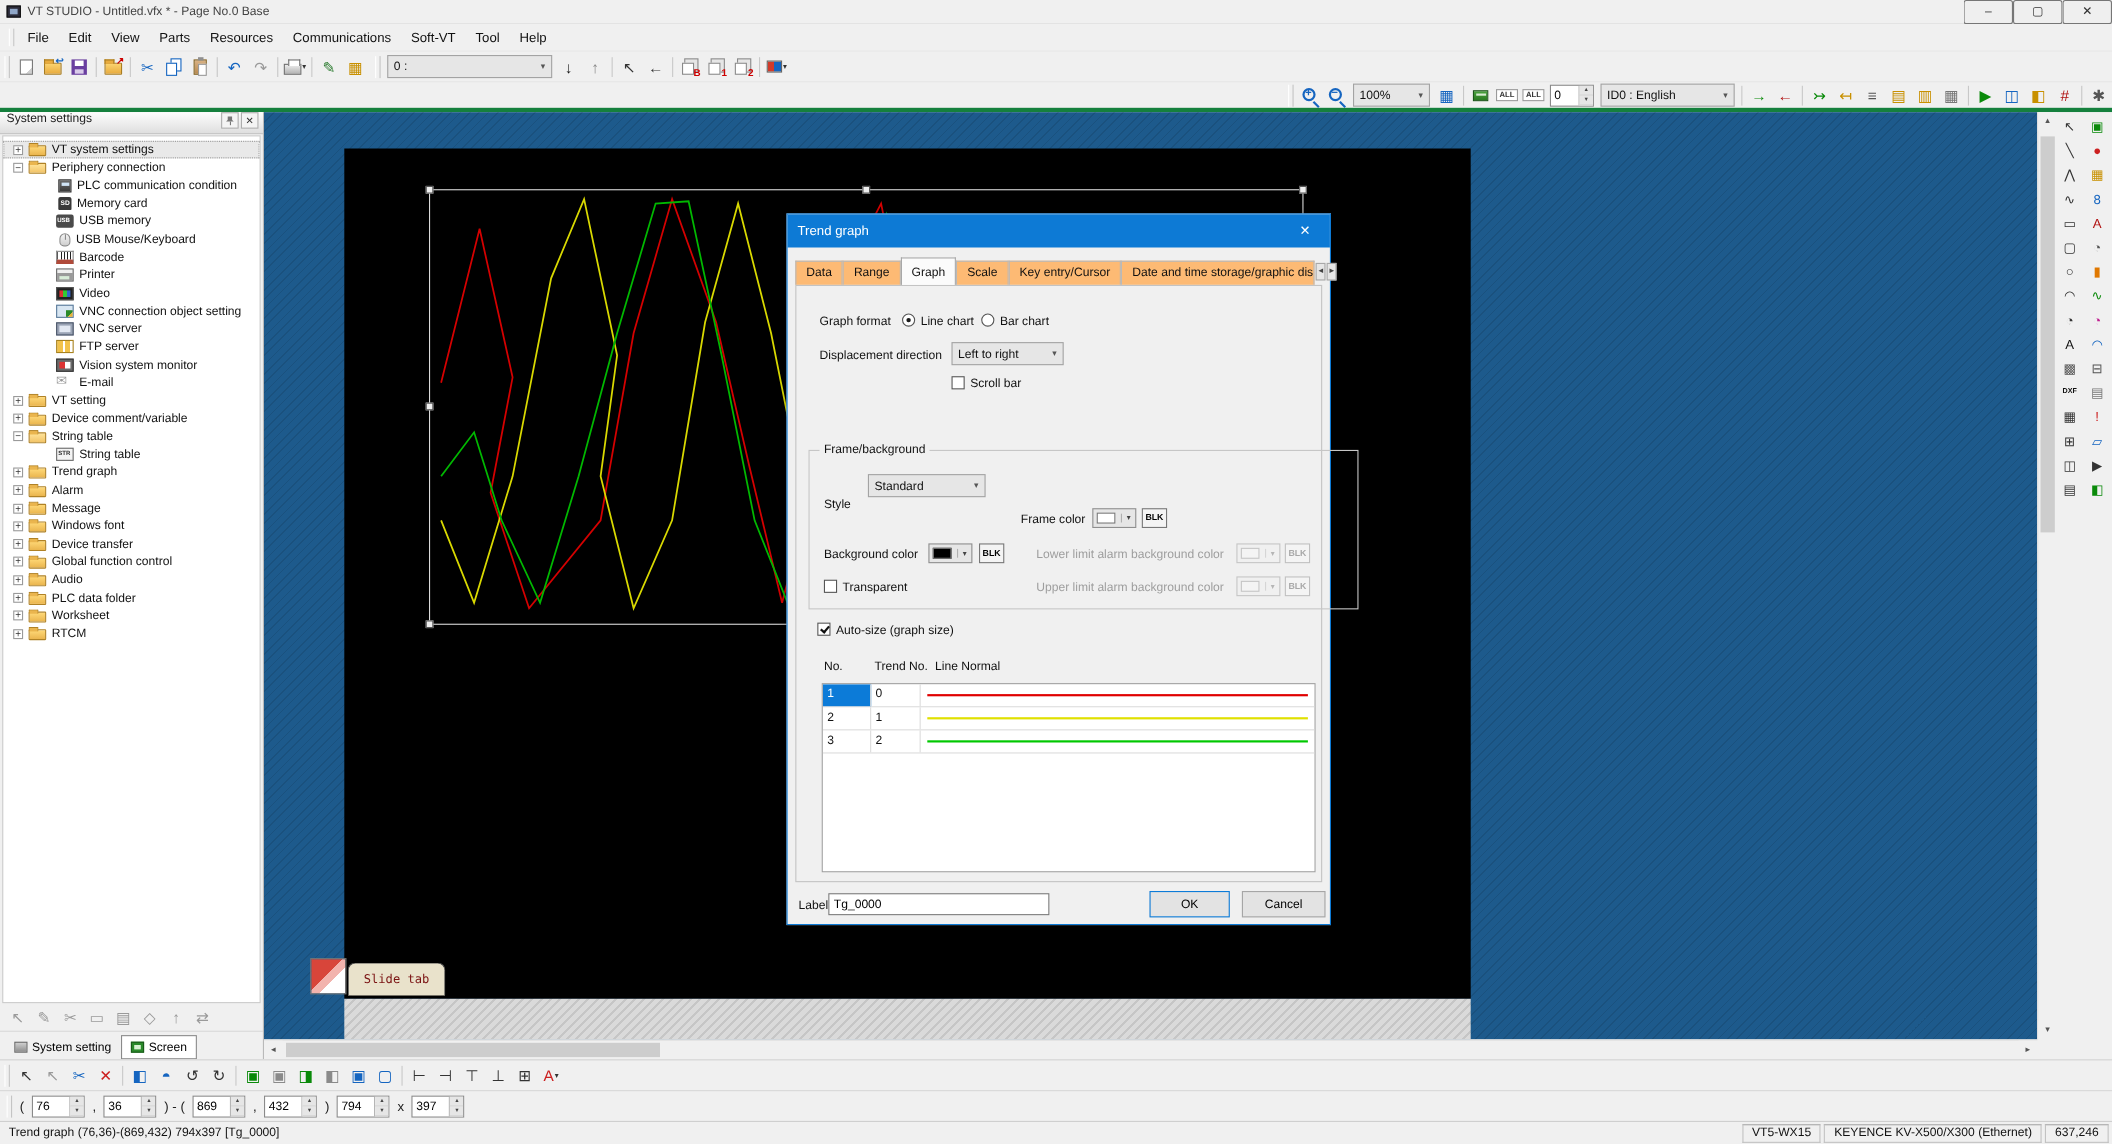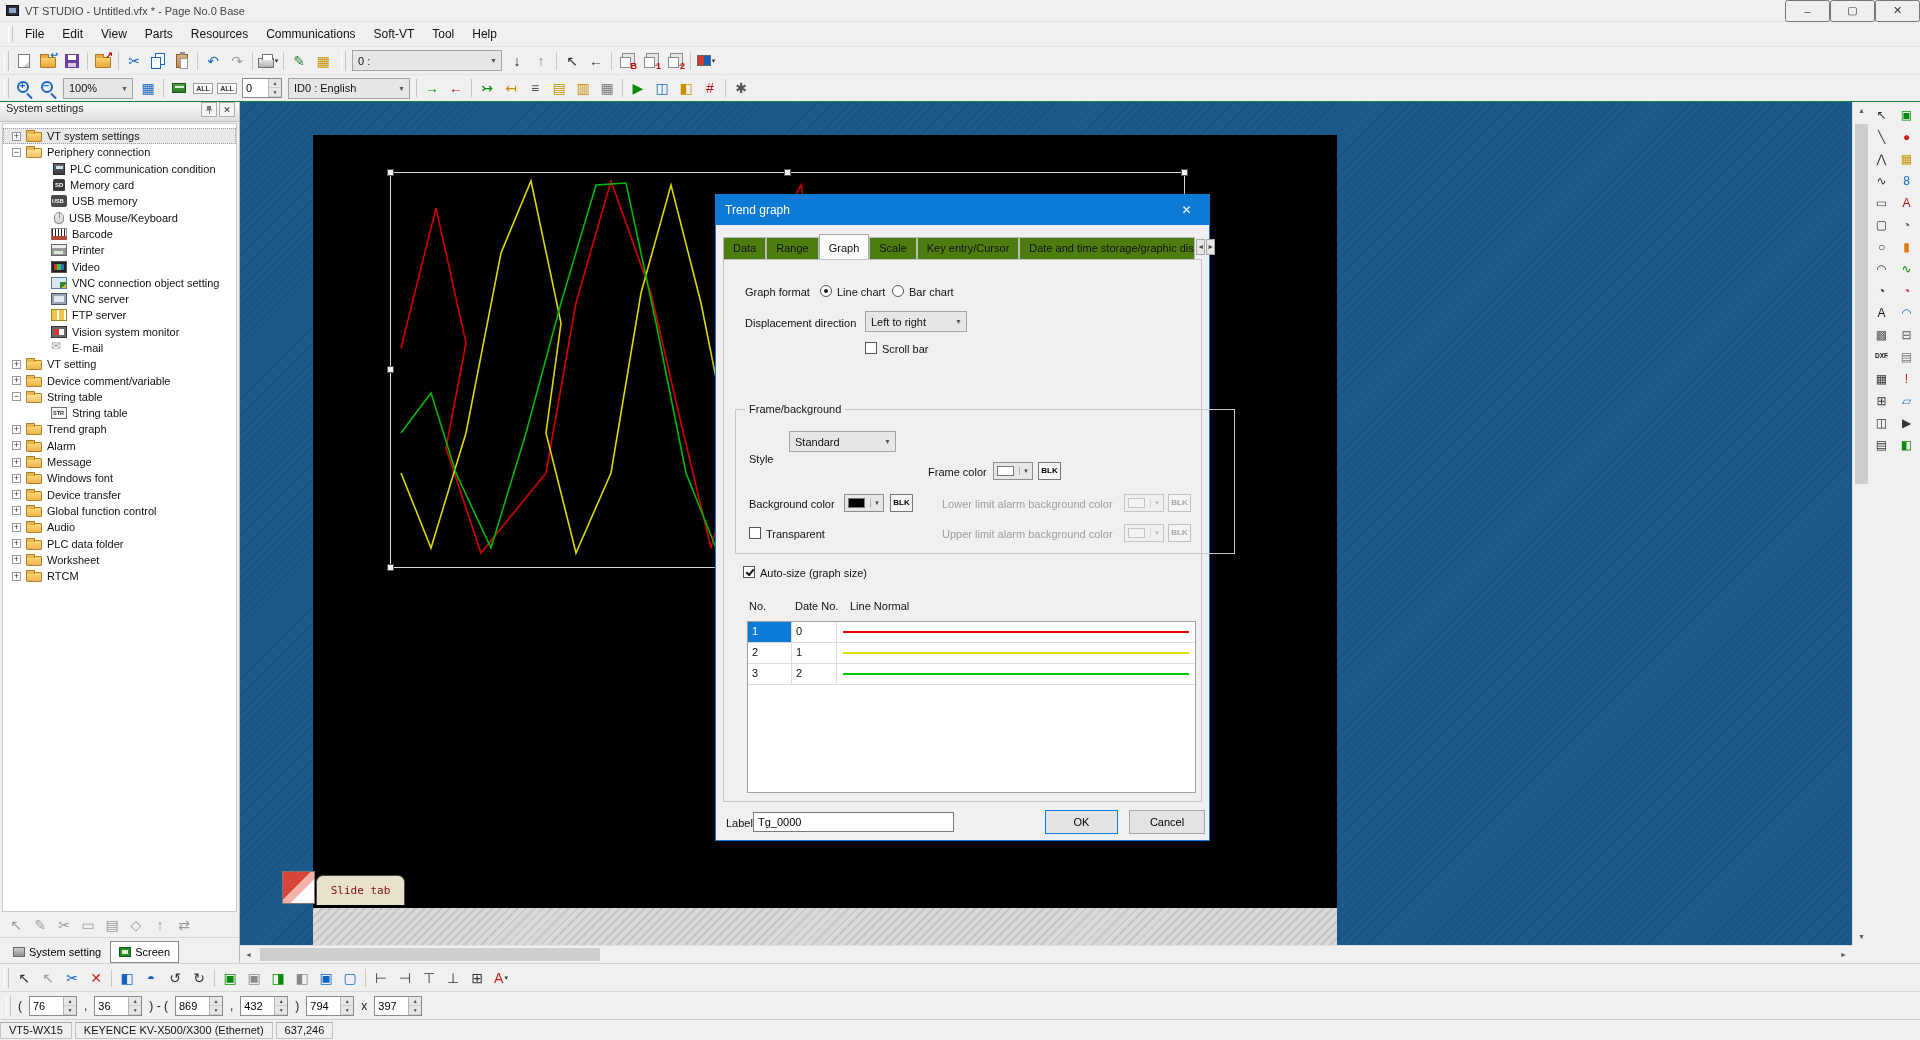--- a/index.html
+++ b/index.html
@@ -16,21 +16,21 @@
   .wbtn { width:45px; height:22px; display:flex; align-items:center; justify-content:center; font-size:11px; color:#333; }
 
   
   .menubar { left:0; top:22px; width:1920px; height:25px; background:#f0f0f0; display:flex; align-items:stretch; border-bottom:1px solid #e5e5e5; padding-left:8px; }
   .menu-item { padding:0 9px; display:flex; align-items:center; font-size:12px; color:#111; background:none; border:none; font-family:inherit; cursor:default; }
   .mgrip { width:5px; height:16px; margin:4px 3px 0 0; border-left:1px solid #fff; border-right:1px solid #c8c8c8; }
 
   
   .tbar { left:0; width:1920px; background:#f0f0f0; display:flex; align-items:center; padding-left:4px; }
   .tb1 { top:47px; height:28px; border-bottom:1px solid #e3e3e3; }
-  .tb2 { top:75px; height:27px; border-bottom:1px solid #15803d; }
+  .tb2 { top:75px; height:27px; border-bottom:4px solid #15803d;justify-content:flex-end; }
   .tbtn { width:24px; height:22px; background:none; border:1px solid transparent; display:flex; align-items:center; justify-content:center; position:relative; font-family:inherit; padding:0; }
   .tbtn .g { font-size:14px; line-height:1; }
   .tbtn .g.lg { position:absolute; right:1px; bottom:0; font-size:9px; font-weight:bold; color:#c00; }
   .tbtn .g.txtg { font-size:7px; font-weight:bold; border:1px solid #9a9a9a; background:#fff; padding:1px 2px; color:#333; }
   .tbtn .dd { font-size:7px; color:#333; margin-left:1px; }
   .tbtn.sep { width:7px; height:20px; pointer-events:none; }
   .tbtn.sep::after { content:""; width:1px; height:18px; background:#c8c8c8; display:block; margin:auto; }
   .grip { width:5px; height:20px; margin-right:3px; border-left:1px solid #fff; border-right:1px solid #c4c4c4; }
   
   .ic { display:inline-block; position:relative; }
@@ -148,21 +148,21 @@
   .coordbar .sep-t { margin:0 4px; color:#222; }
   .statusbar { left:0; top:1019px; width:1920px; height:21px; background:#f0f0f0; border-top:1px solid #cfcfcf; display:flex; align-items:center; font-size:11px; }
   .status-msg { padding-left:8px; flex:1; color:#111; }
   .status-cell { border:1px solid #c2c2c2; border-top-color:#a8a8a8; height:17px; line-height:15px; padding:0 8px; margin-right:3px; background:#f0f0f0; white-space:nowrap; }
 
   
   .dialog { left:715px; top:194px; width:495px; height:647px; background:#f0f0f0; border:1px solid #0d7ad5; box-shadow:3px 3px 10px rgba(0,0,0,0.5); z-index:50; font-size:11px; }
   .dlg-title { height:30px; background:#0d7ad5; display:flex; align-items:center; color:#fff; padding-left:9px; font-size:12px; }
   .dlg-close { margin-left:auto; width:45px; height:30px; display:flex; align-items:center; justify-content:center; color:#fff; font-size:12px; }
   .dlg-tabs { position:absolute; left:7px; top:39px; right:7px; height:25px; display:flex; align-items:flex-end; }
-  .dtab { height:22px; padding:0 9px; border:1px solid #b9b9b9; border-bottom:none; background:#4d7c0f; line-height:21px; position:relative; white-space:nowrap; overflow:hidden; }
+  .dtab { height:22px; padding:0 9px; border:1px solid #b9b9b9; border-bottom:none; background:#fdba74; line-height:21px; position:relative; white-space:nowrap; overflow:hidden; }
   .dtab.active { background:#fbfbfb; height:25px; line-height:27px; z-index:2; border-color:#a8a8a8; }
   .dtab.truncated { max-width:176px; }
   .tab-sc { width:15px; height:16px; border:1px solid #a8a8a8; background:#e6e6e6; font-size:7px; color:#444; display:flex; align-items:center; justify-content:center; margin-left:1px; align-self:center; }
   .dpanel { position:absolute; left:7px; right:7px; top:64px; height:543px; border:1px solid #c3c3c3; background:#f0f0f0; }
   .dlabel { position:absolute; white-space:nowrap; }
   .dim { color:#9e9e9e; }
   .radio { position:absolute; width:12px; height:12px; border:1px solid #555; border-radius:50%; background:#fff; }
   .radio.on::after { content:""; position:absolute; inset:3px; background:#1a1a1a; border-radius:50%; }
   .cb { position:absolute; width:12px; height:12px; border:1px solid #555; background:#fff; }
   .cb.on::after { content:""; position:absolute; left:2px; top:2px; width:6px; height:3px; border-left:2px solid #111; border-bottom:2px solid #111; transform:rotate(-50deg); }
@@ -901,20 +901,21 @@
   <div class="spin">
       <input value="397" style="">
       <span class="sb">
         <span>▲</span>
         <span>▼</span>
       </span>
     </div>
 </div>
 
 <div class="abs statusbar">
+  <span class="status-msg">Trend graph (76,36)-(869,432) 794x397 [Tg_0000]</span>
   <span style="display:flex">
 
   <span class="status-cell">VT5-WX15</span>
       <span class="status-cell">KEYENCE KV-X500/X300 (Ethernet)</span>
       <span class="status-cell">637,246</span>
     </span>
 </div>
 
 <div class="abs dialog">
   <div class="dlg-title">
@@ -983,21 +984,21 @@
           <span class="sw"></span>
           <span class="ca">▾</span>
         </div>
       <button class="blk dis" style="left:432px;top:114px">BLK</button>
     </div>
 
     <span class="cb on" style="left:19px;top:306px"></span>
     <span class="dlabel" style="left:36px;top:307px">Auto-size (graph size)</span>
 
     <span class="dlabel" style="left:25px;top:340px">No.</span>
-    <span class="dlabel" style="left:71px;top:340px">Date No.</span>
+    <span class="dlabel" style="left:71px;top:340px">Trend No.</span>
     <span class="dlabel" style="left:126px;top:340px">Line Normal</span>
 
     <div class="ttable">
 
         <div class="trow">
           <div class="c1 sel">1</div>
           <div class="c2">0</div>
           <div class="c3">
             <div class="lline" style="background: rgb(224, 0, 0);"></div>
           </div>

